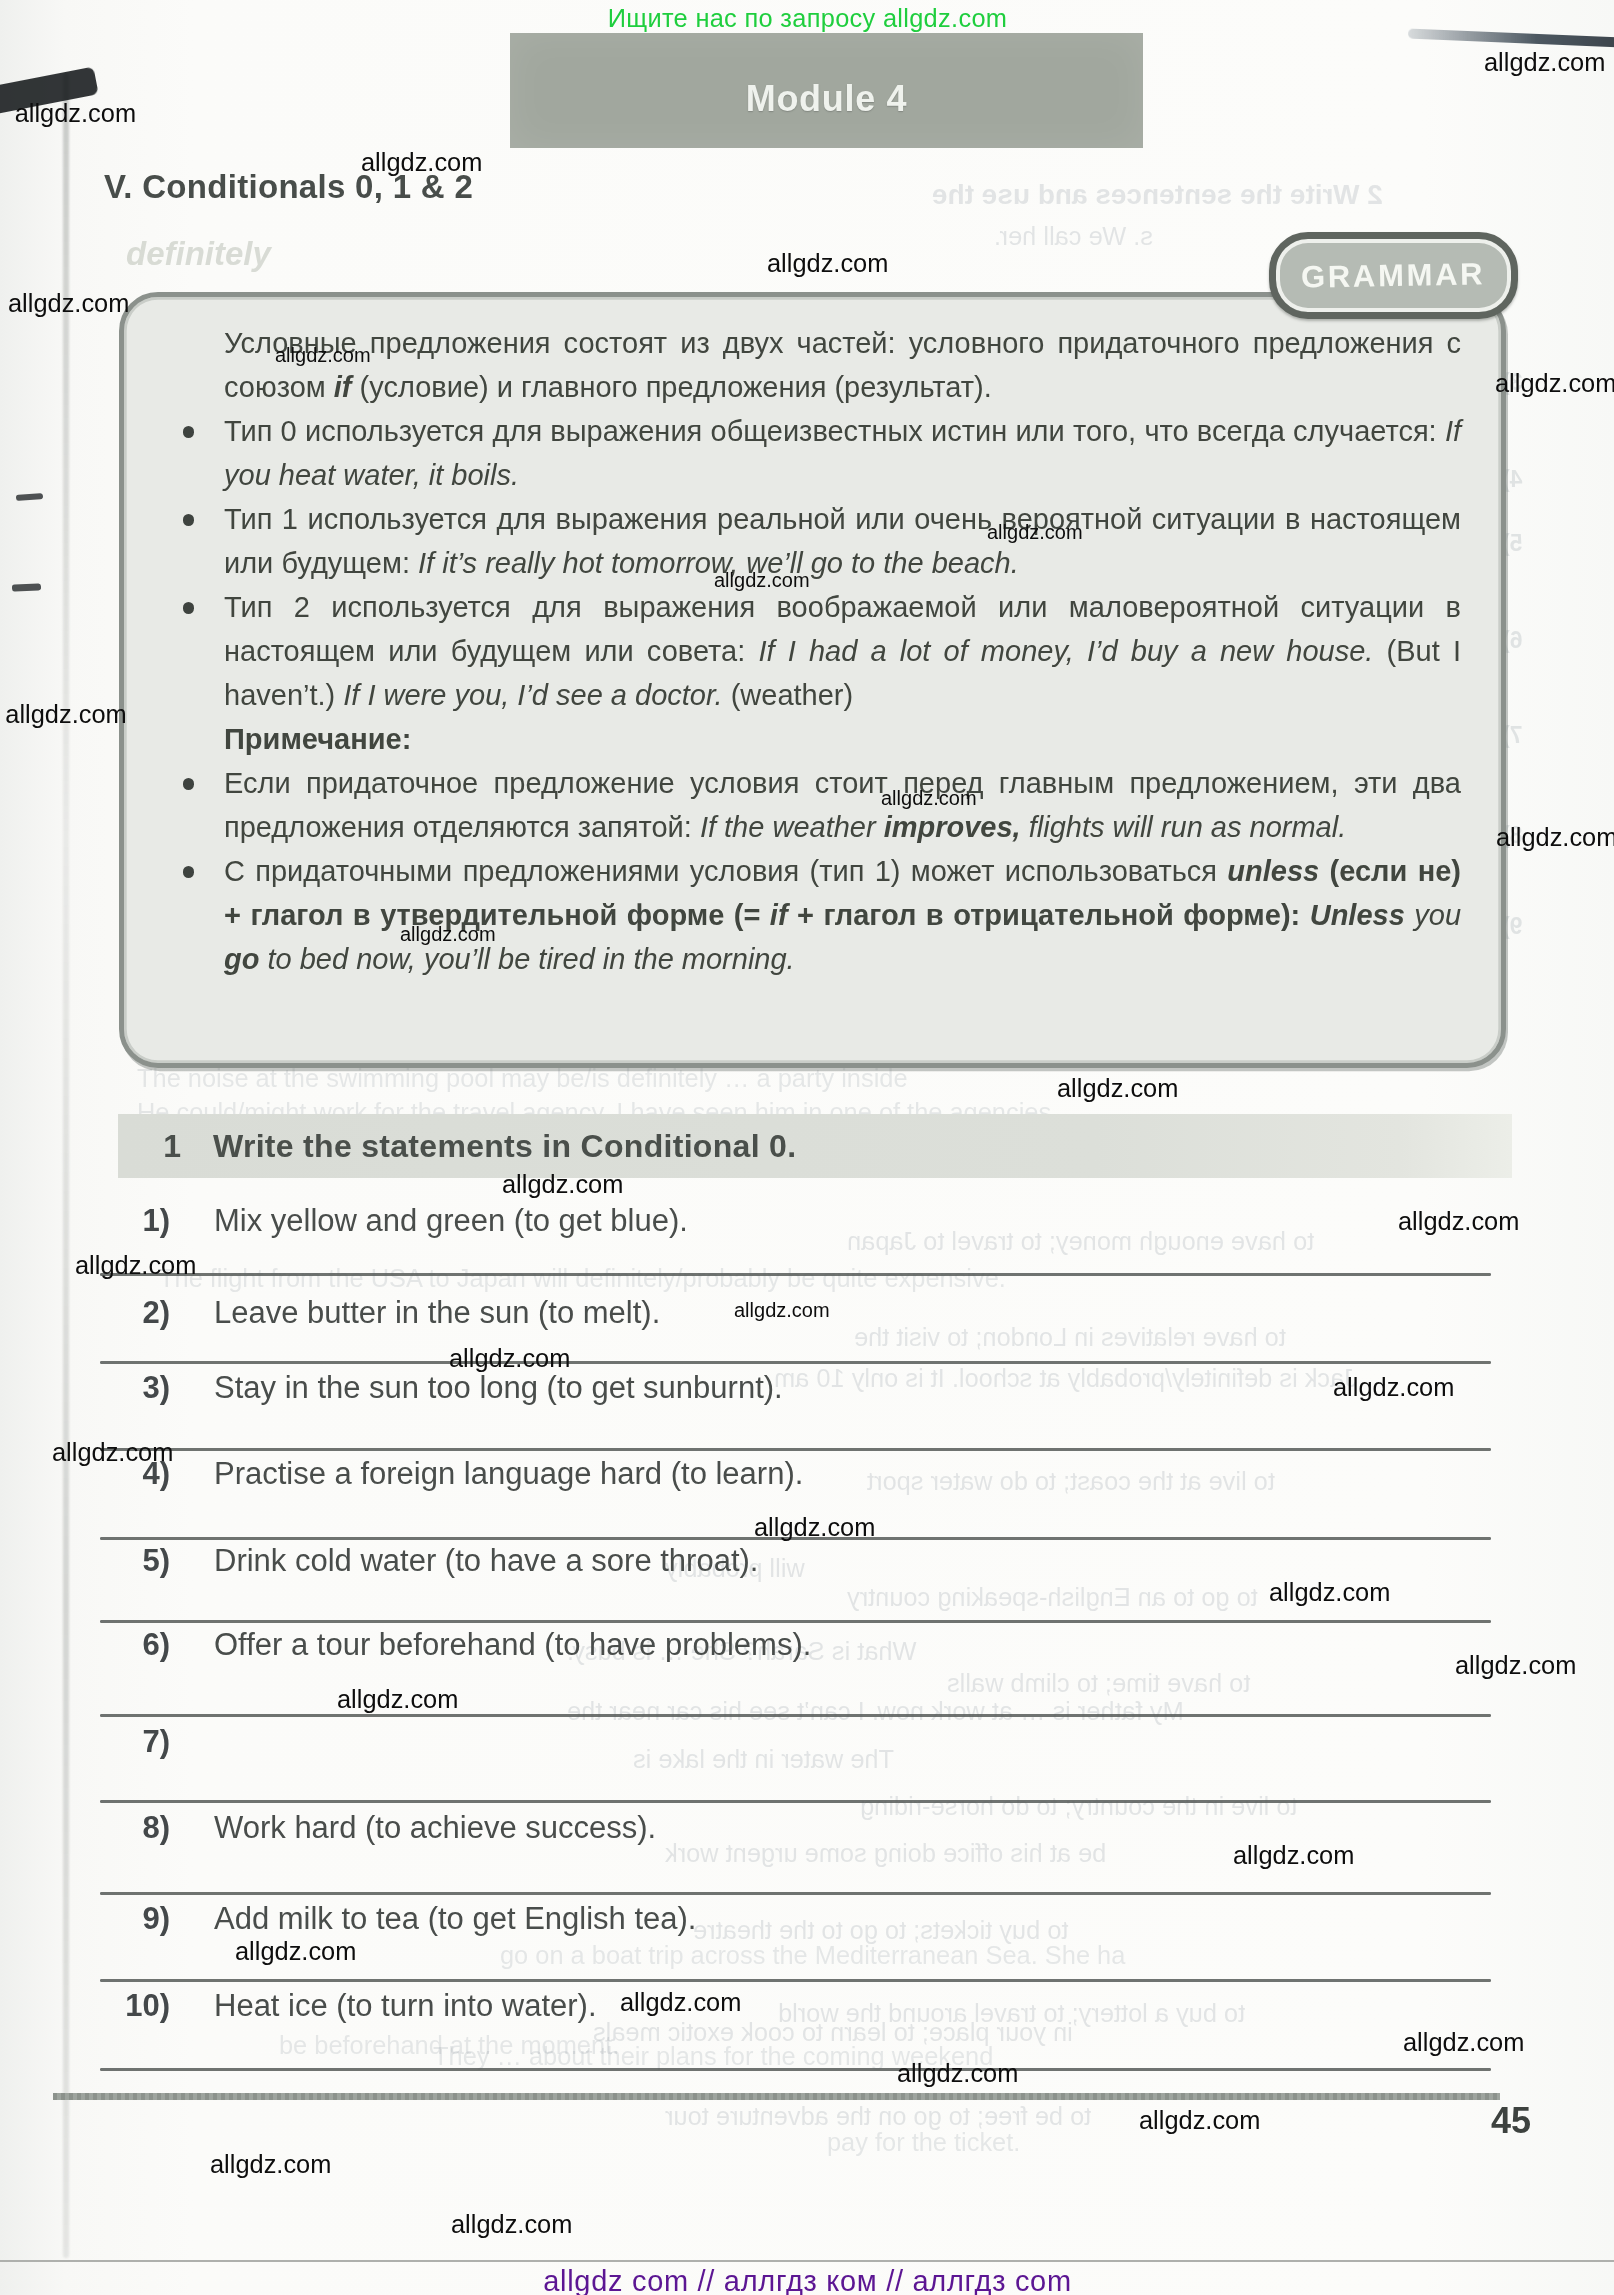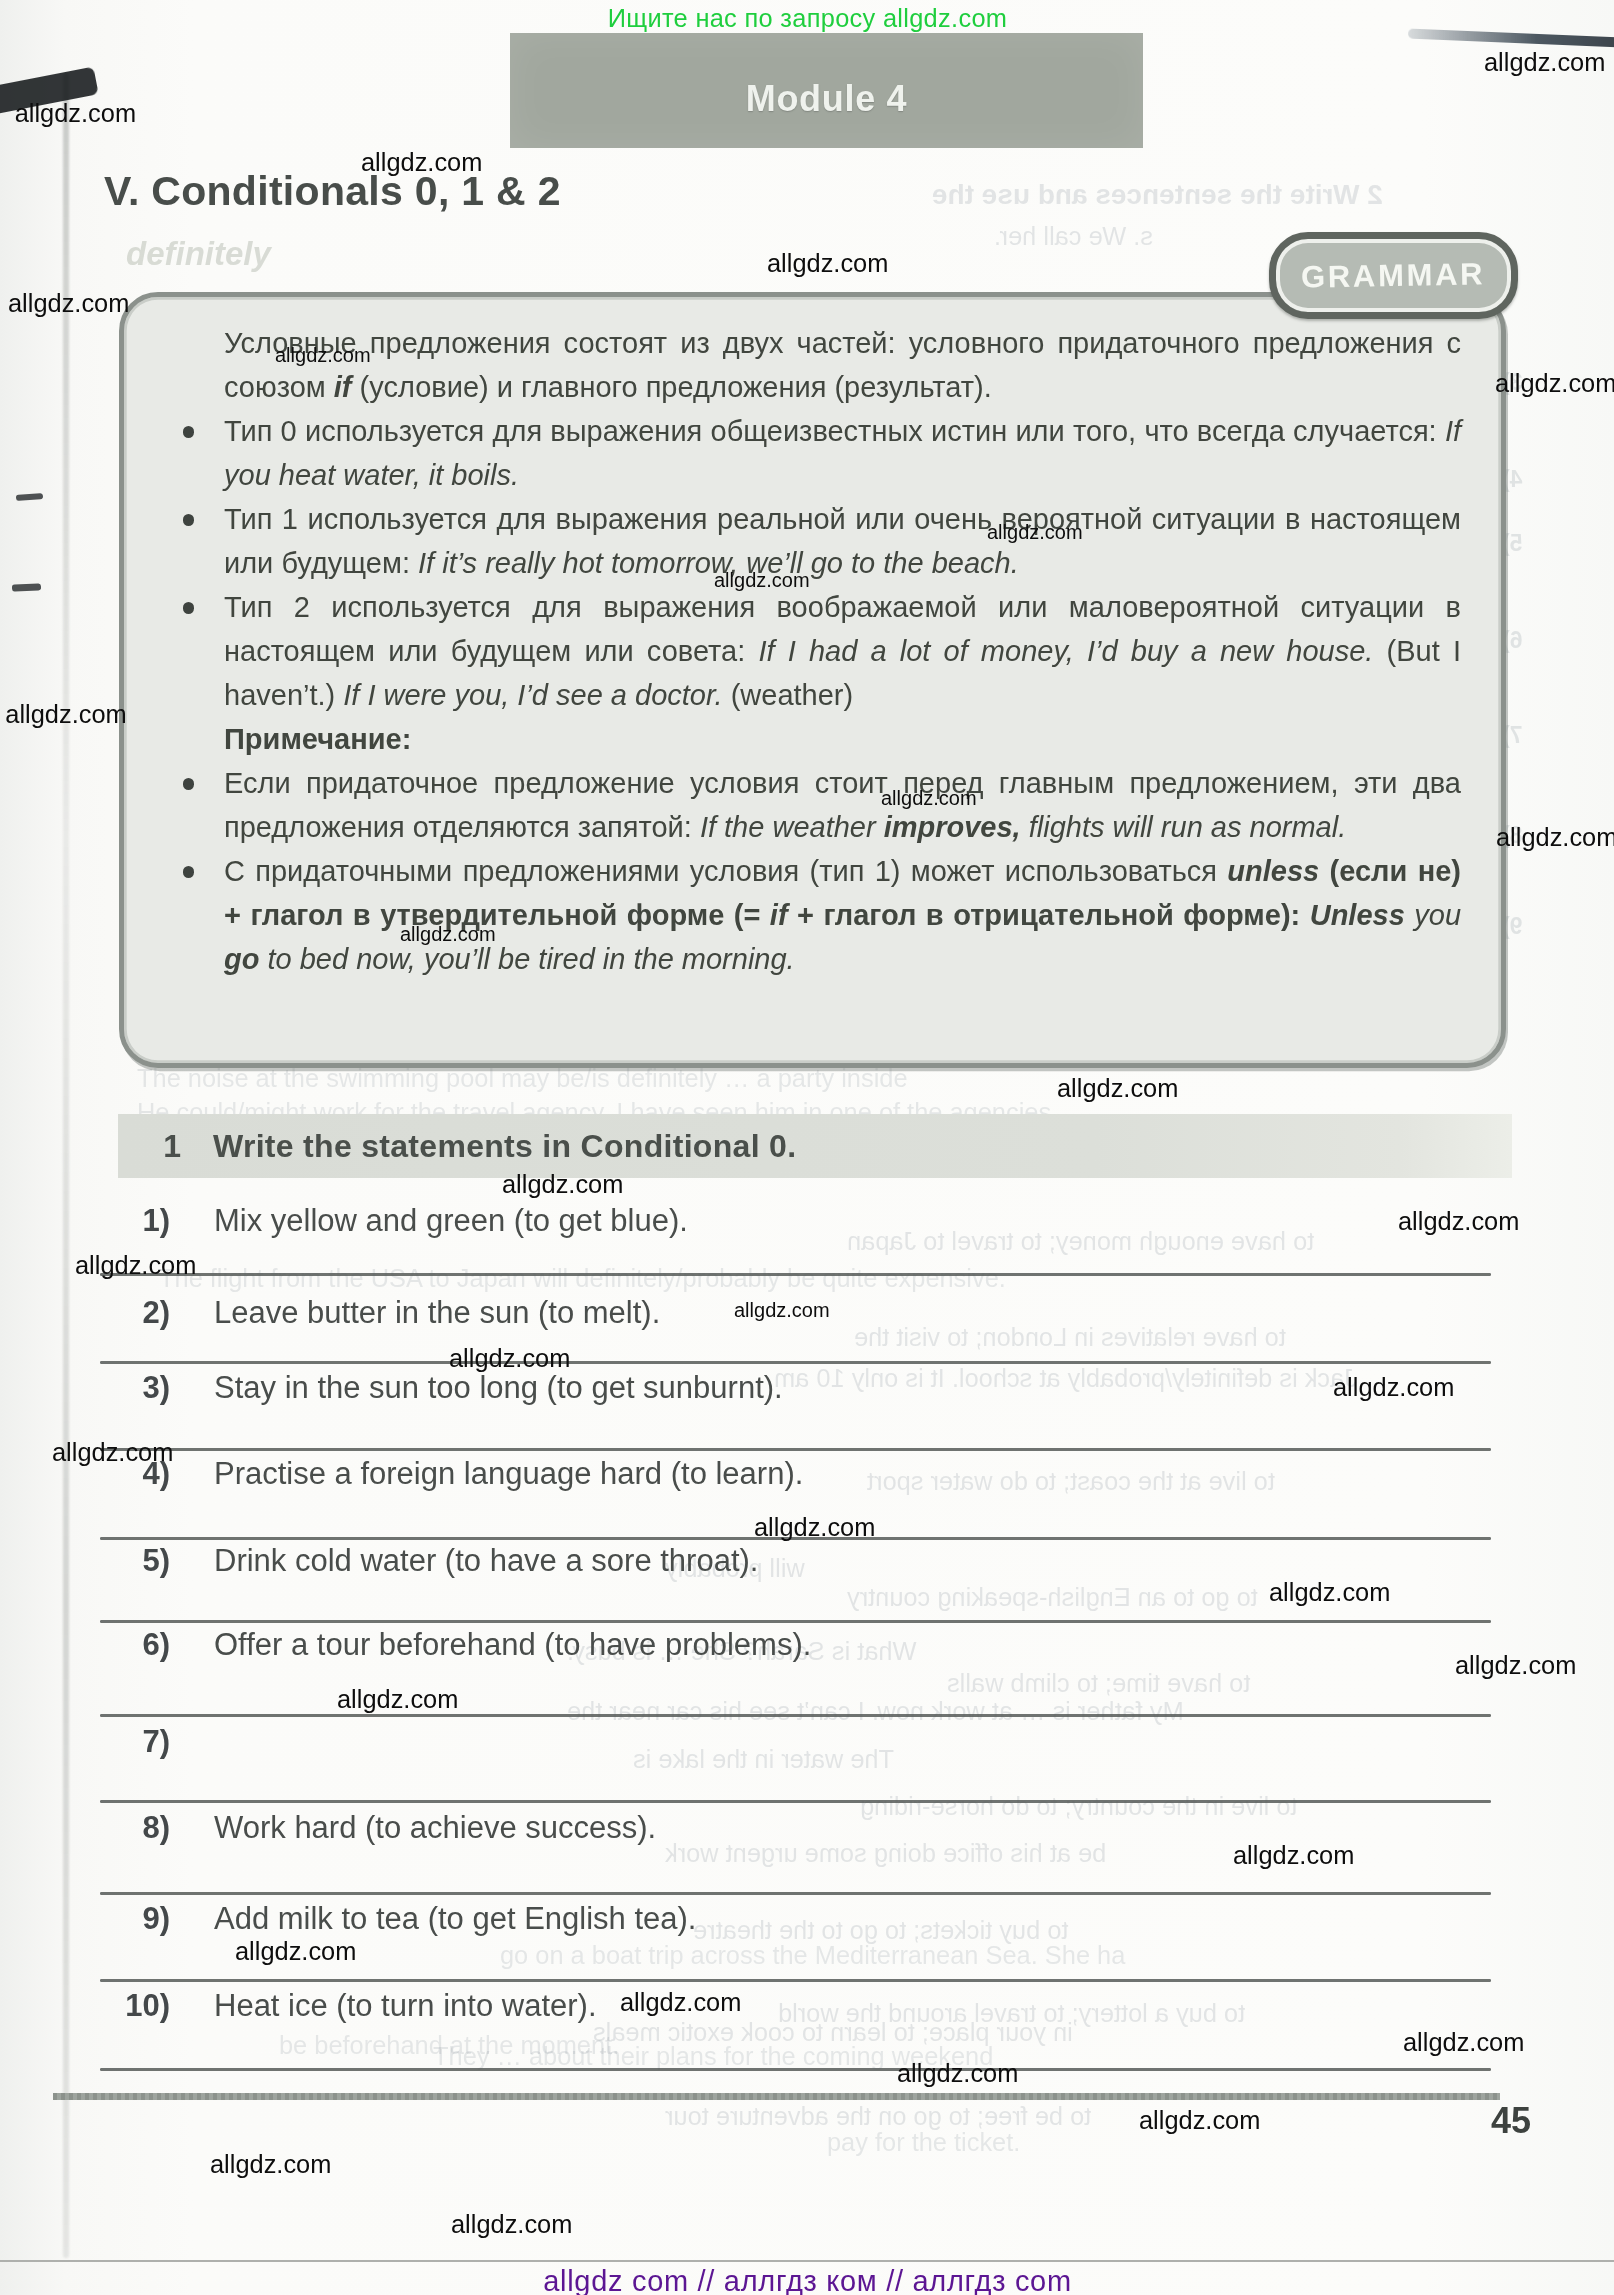--- a/index.html
+++ b/index.html
@@ -21,21 +21,21 @@
   .tick2{position:absolute;left:12px;top:584px;width:29px;height:6.7px;background:#24282a;border-radius:2.7px;opacity:.8;transform:rotate(-3deg);}
   .bottom-edge{position:absolute;left:0;top:2260px;width:1615px;height:2px;background:#aeb0ad;}
 
   .promo{position:absolute;left:0;top:4px;width:100%;text-align:center;
     font-size:25.4px;color:#1fce3e;letter-spacing:0.3px;}
   .module-banner{position:absolute;left:510px;top:33px;width:633px;height:115px;
     background:#a1a79e;box-shadow:inset 0 0 40px rgba(255,255,255,.10);
     display:flex;align-items:center;justify-content:center;}
   .module-banner span{font-size:36px;font-weight:bold;color:#eff2ed;letter-spacing:0.7px;
     text-shadow:0 1.3px 1.3px rgba(90,96,90,.45);padding-top:17.4px;}
-  .page-title{position:absolute;left:104px;top:168px;font-size:41px;font-weight:bold;color:#484d4a;letter-spacing:0.3px;text-align:center;}
+  .page-title{position:absolute;left:104px;top:168px;font-size:33px;font-weight:bold;color:#484d4a;letter-spacing:0.3px;text-align:center;}
 
   .grammar-badge{position:absolute;left:1269px;top:232px;width:235px;height:73px;z-index:6;
     background:#b5bbb4;border:7.3px solid #5f655f;border-radius:39px;
     box-shadow:inset 0 0 0 4px #eef0ec, 0 2px 2.7px rgba(60,66,60,.35);
     display:flex;align-items:center;justify-content:center;}
   .grammar-badge span{font-size:31px;font-weight:bold;color:#f5f7f2;letter-spacing:2.7px;transform:rotate(-1deg);}
 
   .grammar-box{position:absolute;left:119px;top:292px;width:1387px;height:776px;z-index:3;
     background:#e8eae6;border:5.3px solid #8b918c;border-radius:39px;
     box-shadow:inset 0 0 0 2.7px #c9cdc8, 2px 3.3px 0 rgba(125,131,126,.45);

